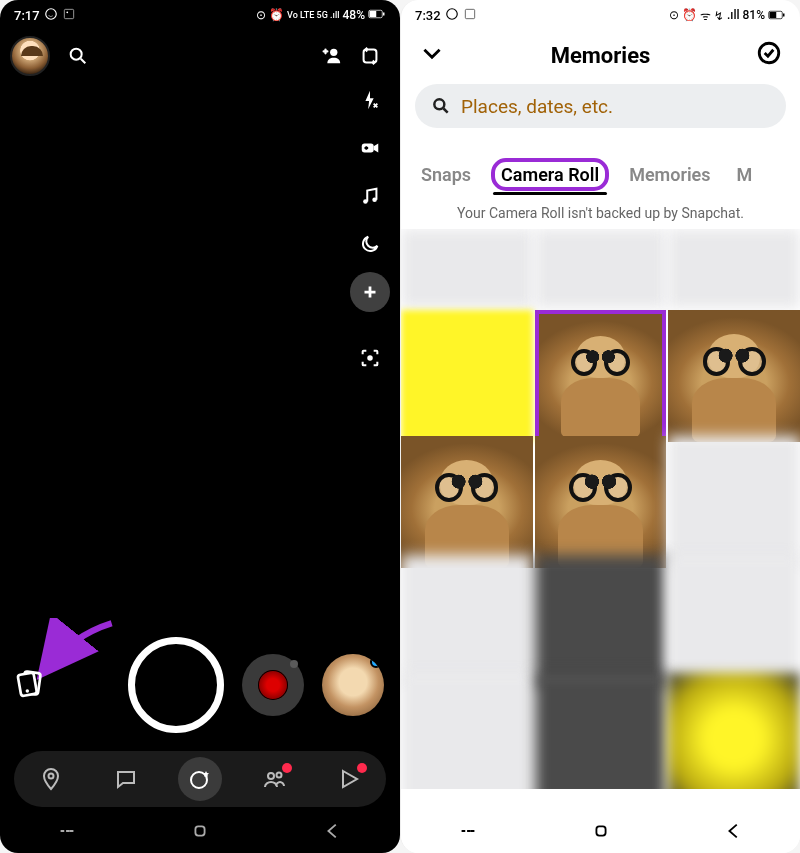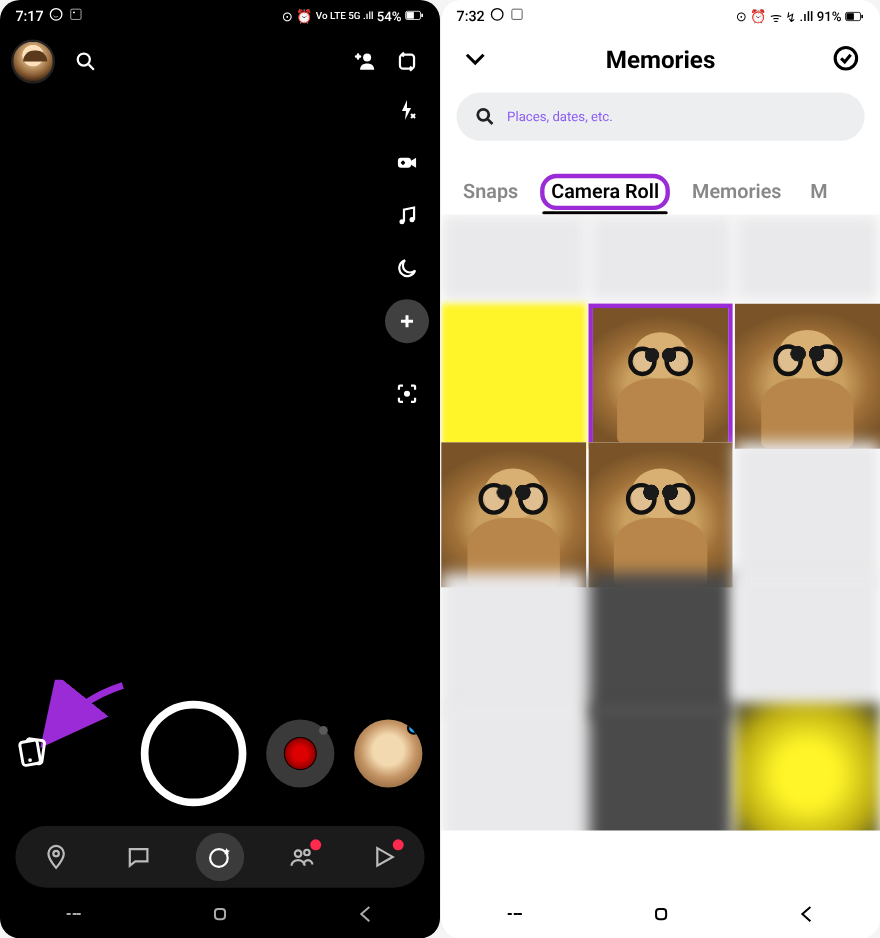--- a/index.html
+++ b/index.html
@@ -105,21 +105,21 @@
     padding: 10px 18px 6px 18px;
     gap: 36px;
   }
   .mem-title { font-size:22px; font-weight:700; }
   .mem-header svg{ width:26px; height:26px; stroke:#000; fill:none; stroke-width:2.6;}
   .searchbar {
     margin: 8px 14px; background:#eceef0; border-radius:26px; height:44px;
     display:flex; align-items:center; gap:10px; padding:0 16px; color:#888;
   }
   .searchbar svg{width:20px;height:20px;stroke:#222;stroke-width:3;fill:none;}
-  .searchbar .ph{ font-size:12px; color:#8b5cf6;}
+  .searchbar .ph{ font-size:19px; color:#a16207;}
   .tabs {
     display:flex; gap: 22px; padding: 0 18px; font-size:18px; color:#888;
     align-items:flex-end; overflow:hidden; white-space:nowrap;
   }
   .tab { padding: 8px 2px 10px 2px; font-weight:600; position:relative;margin-top:20px;}
   .tab.active { color:#000; }
   .tab.active::after{
     content:''; position:absolute; left:-2px; right:-2px; bottom:0; height:3px; background:#000; border-radius:2px;
   }
   .tab-highlight {
@@ -183,21 +183,21 @@
         <svg viewBox="0 0 24 24" width="14" height="14">
             <rect x="4" y="4" width="16" height="16" rx="2" stroke="#fff" fill="none"></rect>
             <circle cx="9" cy="9" r="1.5" fill="#fff"></circle>
           </svg>
       </span>
     </div>
     <div class="right">
       <span>⊙</span>
       <span>⏰</span>
       <span style="font-size:9px;">Vo LTE 5G .ıll</span>
-      <span>54%</span>
+      <span>48%</span>
       <span>
         <svg viewBox="0 0 24 12" width="18" height="10">
             <rect x="1" y="1" width="18" height="10" rx="2" stroke="#fff" fill="none"></rect>
             <rect x="2" y="2" width="9" height="8" fill="#fff"></rect>
             <rect x="20" y="4" width="2" height="4" fill="#fff"></rect>
           </svg>
       </span>
     </div>
   </div>
 
@@ -355,21 +355,21 @@
       <span>
         <svg viewBox="0 0 24 24" width="14" height="14">
             <rect x="4" y="4" width="16" height="16" rx="2" stroke="#000" fill="none"></rect>
           </svg>
       </span>
     </div>
     <div class="right">
       <span>⊙ ⏰ </span>
       <span>ᯤ ↯</span>
       <span>.ıll</span>
-      <span>91%</span>
+      <span>81%</span>
       <svg viewBox="0 0 24 12" width="18" height="10">
           <rect x="1" y="1" width="18" height="10" rx="2" stroke="#000" fill="none"></rect>
           <rect x="2" y="2" width="9" height="8" fill="#000"></rect>
           <rect x="20" y="4" width="2" height="4" fill="#000"></rect>
         </svg>
     </div>
   </div>
 
   <div class="mem-header">
     <span>
@@ -398,20 +398,21 @@
     <div class="tab">Snaps</div>
     <div class="tab active">
       <span class="tab-highlight">
         <span>Camera Roll</span>
       </span>
     </div>
     <div class="tab">Memories</div>
     <div class="tab">M</div>
   </div>
 
+  <div class="notice">Your Camera Roll isn't backed up by Snapchat.</div>
 
   <div class="grid">
 
     <div class="cell blur partial"></div>
     <div class="cell blur partial"></div>
     <div class="cell blur partial"></div>
 
     <div class="cell yellow"></div>
     <div class="cell floorbg sel-highlight">
       <div class="dog">

